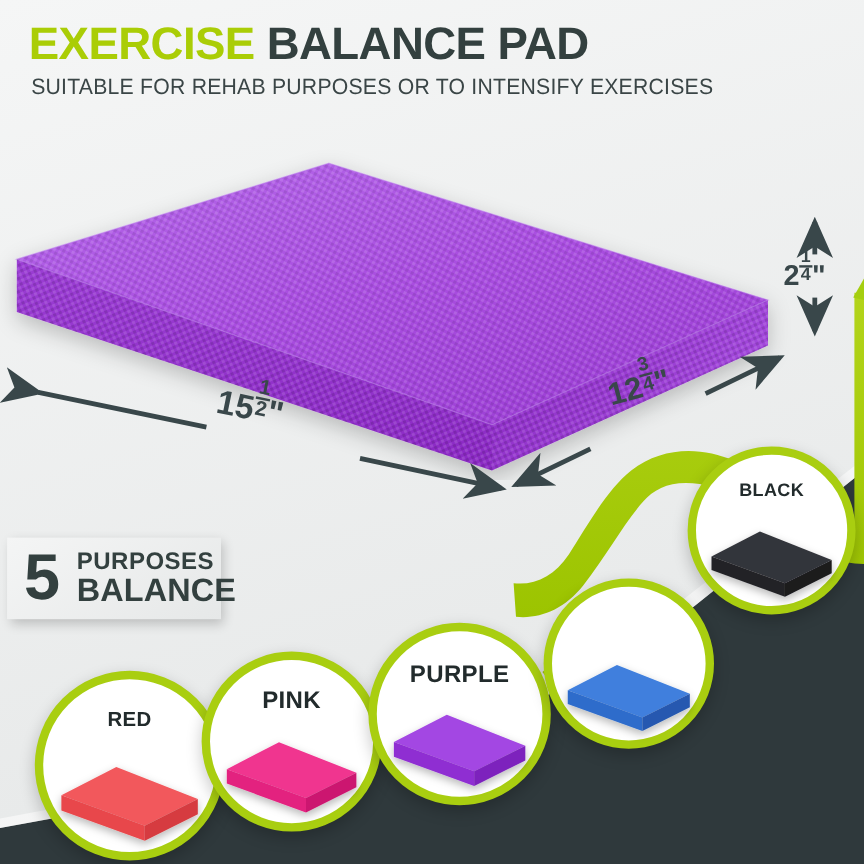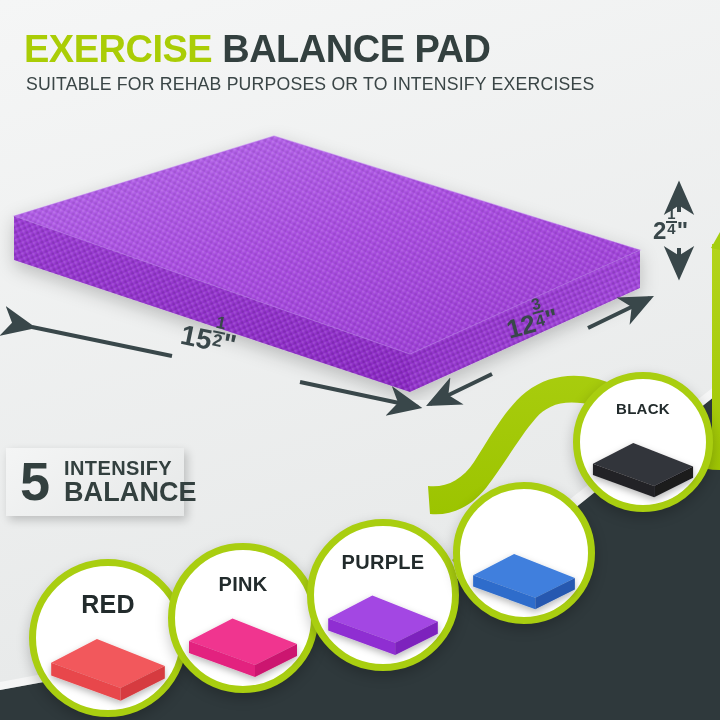--- a/index.html
+++ b/index.html
@@ -9,21 +9,21 @@
     background:#eceded;
   }
   #stage{position:relative;width:720px;height:720px;overflow:hidden;background:#edeeee;}
 
   
   .bg-base{position:absolute;inset:0;
     background:linear-gradient(160deg,#f2f3f3 0%,#ebecec 45%,#e4e6e6 100%);}
   .bg-svg{position:absolute;inset:0;width:720px;height:720px;}
 
   
-  .header{position:absolute;left:0;top:12px;width:600px;height:100px;z-index:40;}
+  .header{position:absolute;left:0;top:0;width:600px;height:100px;z-index:40;}
   .title{position:absolute;left:24px;top:18px;font-size:38px;line-height:38px;
     font-weight:bold;letter-spacing:-.5px;white-space:nowrap;}
   .title .g{color:#aacd06;}
   .title .d{color:#33403f;}
   .subtitle{position:absolute;left:26px;top:62px;font-size:18.5px;line-height:20px;
     color:#3a4546;letter-spacing:.2px;white-space:nowrap;
     font-family:"Liberation Sans Narrow","Liberation Sans",sans-serif;
     transform:scaleX(.955);transform-origin:left center;}
 
   
@@ -182,27 +182,27 @@
   </div>
   <div class="dim dim-d">
     <span>12</span><span class="frac"><span class="num">3</span><span class="den">4</span></span><span>"</span>
   </div>
   <div class="dim dim-h">
     <span>2</span><span class="frac"><span class="num">1</span><span class="den">4</span></span><span>"</span>
   </div>
 
   <div class="count-card">
     <div class="count-num">5</div>
-    <div class="count-l1">INTENSIFY</div>
+    <div class="count-l1">PURPOSES</div>
     <div class="count-l2">BALANCE</div>
   </div>
 
   <div class="circles" id="circles">
       <div class="circ" style="left: 29px; top: 559px; width: 158px; height: 158px; border-color: rgb(169, 206, 16);">
-        <div class="circ-label" style="top: 24px; font-size: 25px;">RED</div>
+        <div class="circ-label" style="top: 24px; font-size: 17px;">RED</div>
         <svg width="120" height="73" viewBox="0 0 152 92" class="mini" filter="url(#miniShadow)" style="top: 65px;">
           <path d="M4,40 L62,10 L148,44 L92,72 Z" fill="#f2585c"></path>
           <path d="M4,40 L92,72 L92,88 L4,56 Z" fill="#e8474b"></path>
           <path d="M92,72 L148,44 L148,60 L92,88 Z" fill="#d63b3f"></path>
         </svg>
       </div>
       <div class="circ" style="left: 168px; top: 543px; width: 150px; height: 150px; border-color: rgb(169, 206, 16);">
         <div class="circ-label" style="top: 23px; font-size: 20px;">PINK</div>
         <svg width="114" height="69" viewBox="0 0 152 92" class="mini" filter="url(#miniShadow)" style="top: 61px;">
           <path d="M4,40 L62,10 L148,44 L92,72 Z" fill="#f0348f"></path>

